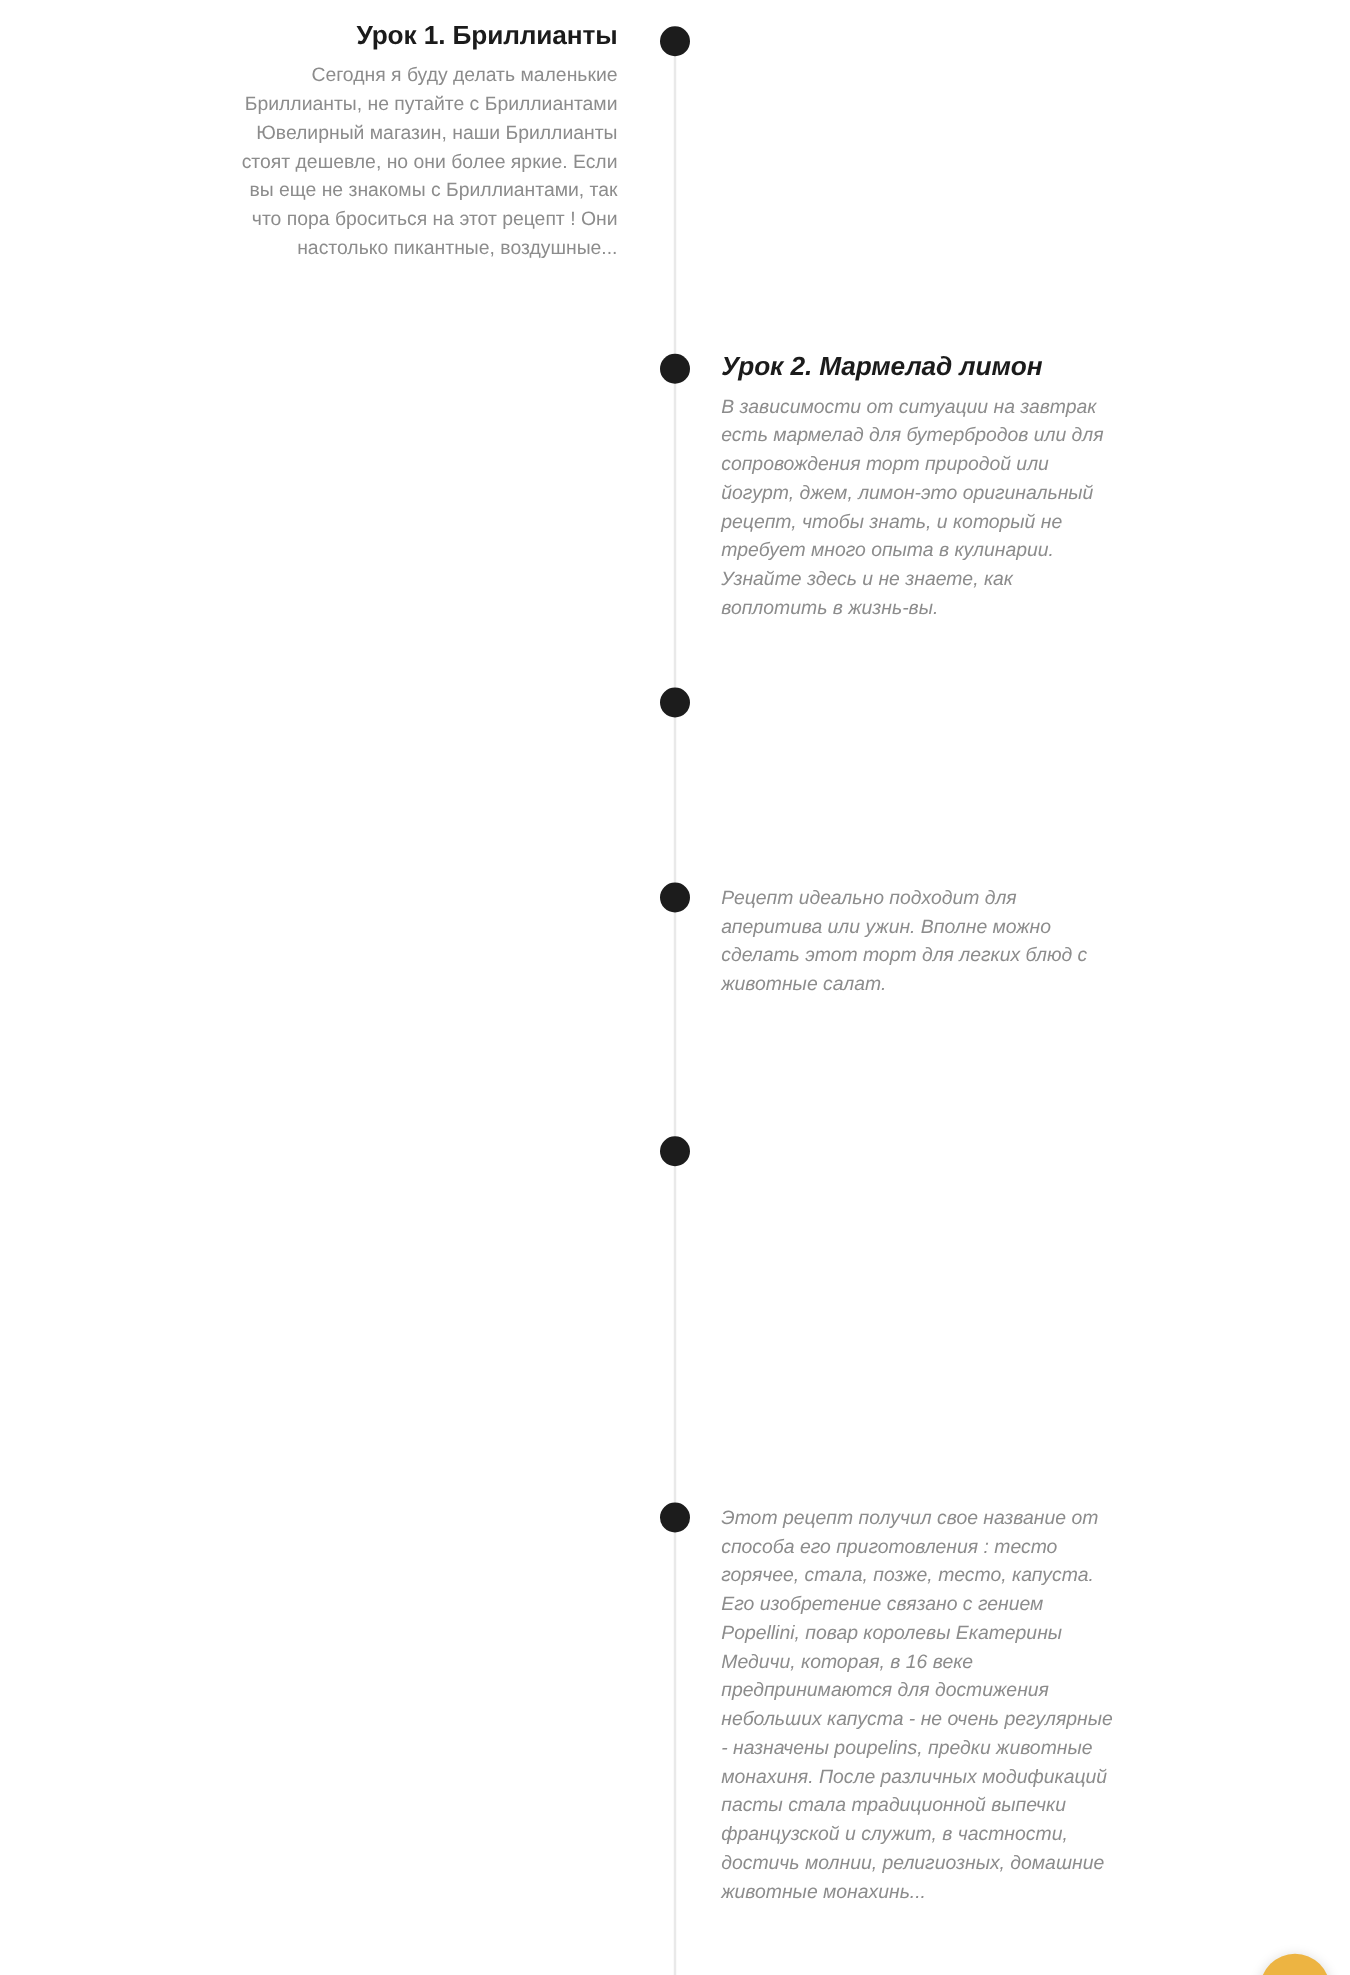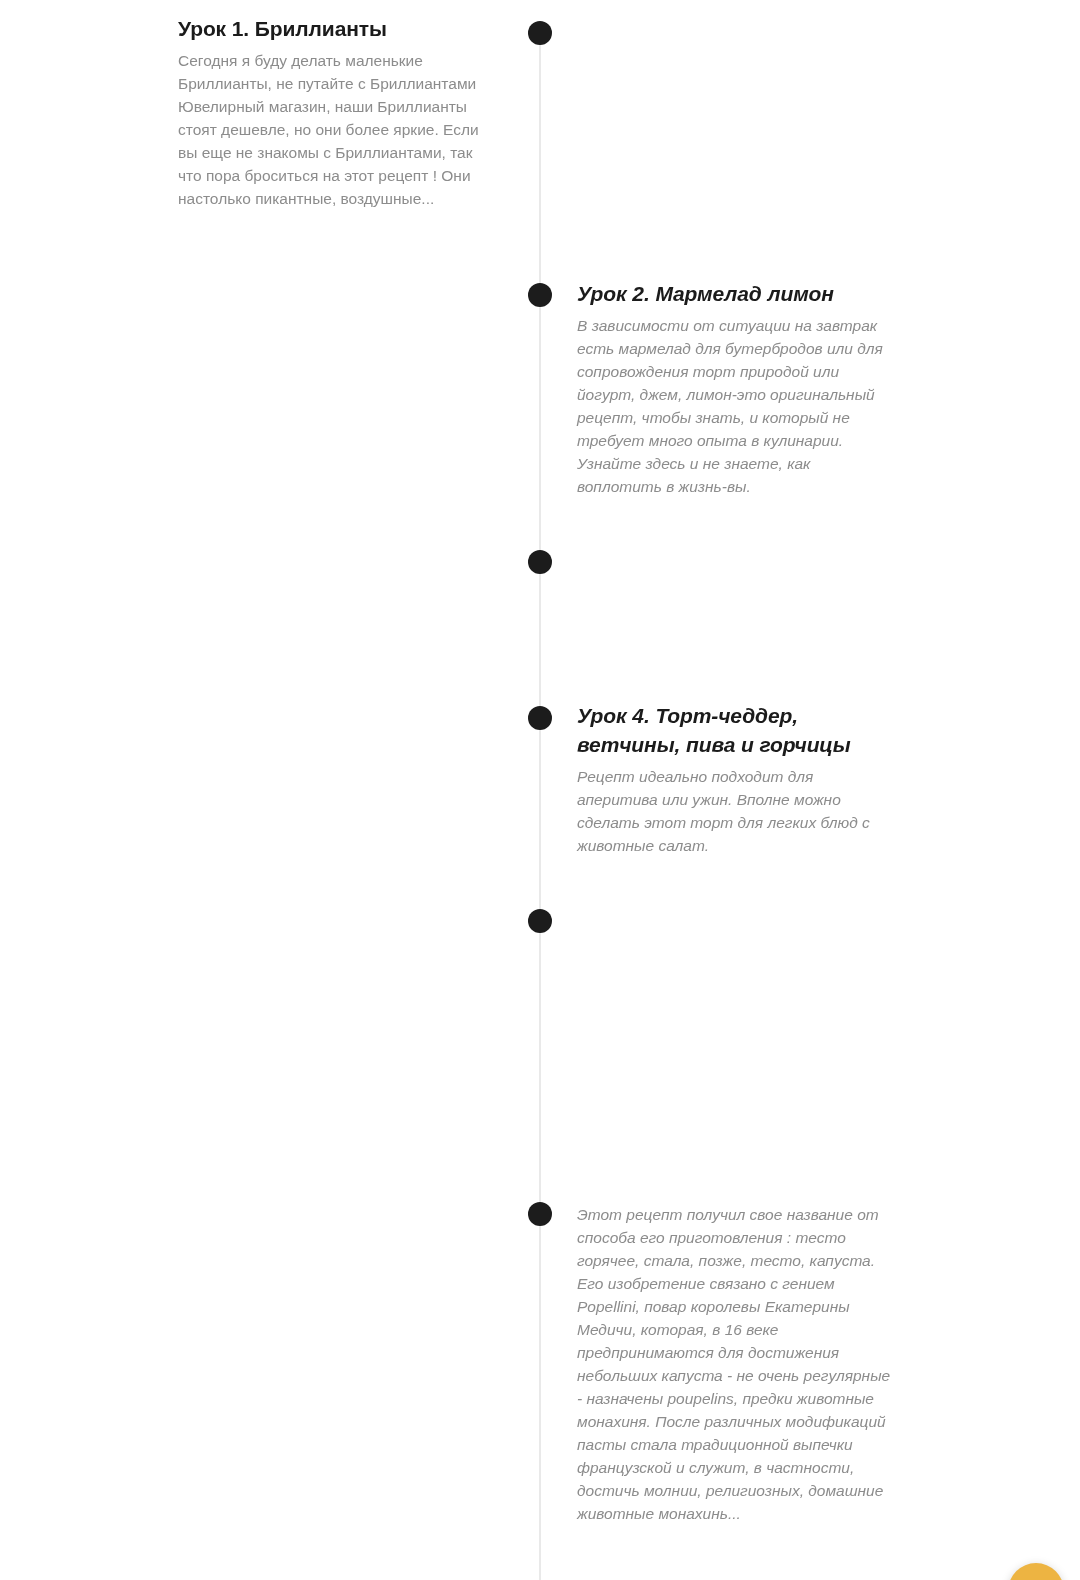--- a/index.html
+++ b/index.html
@@ -47,21 +47,21 @@
     background: #1c1c1c;
     z-index: 3;
   }
 
   .panel {
     position: absolute;
     width: 316px;
   }
   .panel.left {
     left: 178px;
-    text-align: left;
+    text-align: right;
   }
   .panel.right {
     left: 577px;
     text-align: left;
     font-style: italic;
   }
 
   .tl-title {
     margin: 0;
     font-size: 21px;
@@ -113,21 +113,20 @@
       </div>
     </div>
     <div class="tl-item" style="top: 0px;">
       <div class="dot" style="top: 550px;"></div>
       <div class="panel left" style="top: 545px;">
       </div>
     </div>
     <div class="tl-item" style="top: 0px;">
       <div class="dot" style="top: 706px;"></div>
       <div class="panel right" style="top: 701px;">
-        <h2 class="tl-title">Урок 4. Торт-чеддер, ветчины, пива и горчицы</h2>
         <p class="tl-body">Рецепт идеально подходит для аперитива или ужин. Вполне можно сделать этот торт для легких блюд с животные салат.</p>
       </div>
     </div>
     <div class="tl-item" style="top: 0px;">
       <div class="dot" style="top: 909px;"></div>
       <div class="panel left" style="top: 903px;">
       </div>
     </div>
     <div class="tl-item" style="top: 0px;">
       <div class="dot" style="top: 1202px;"></div>

